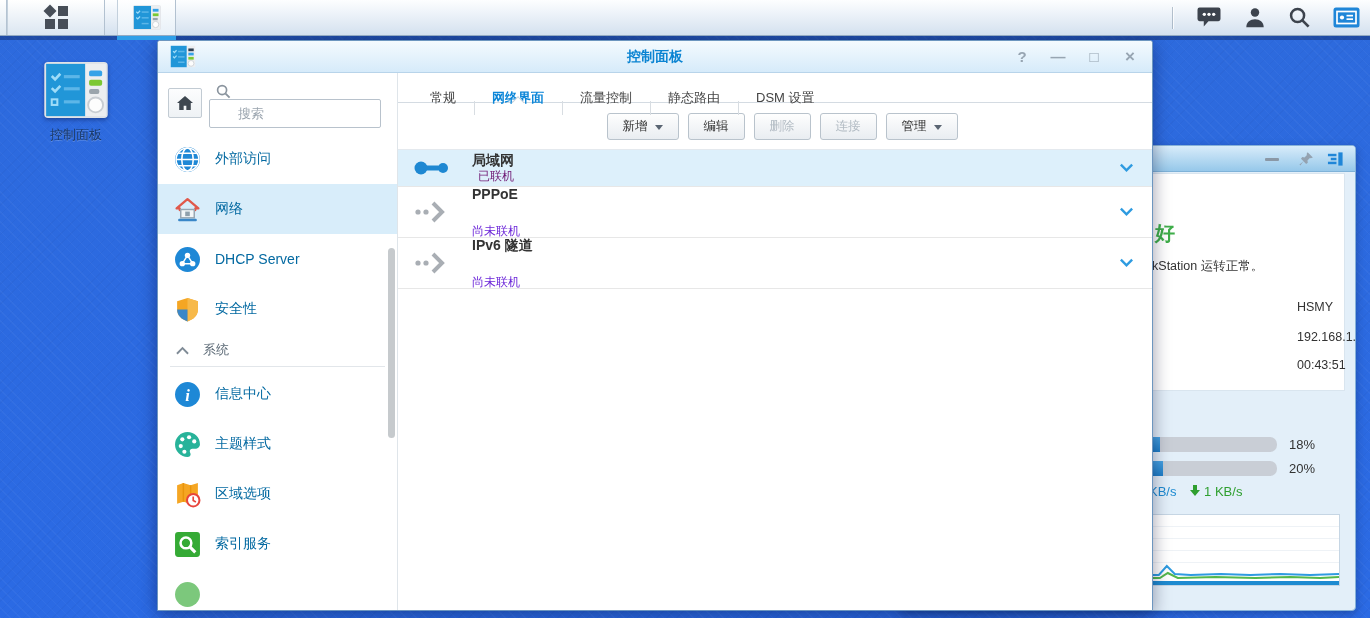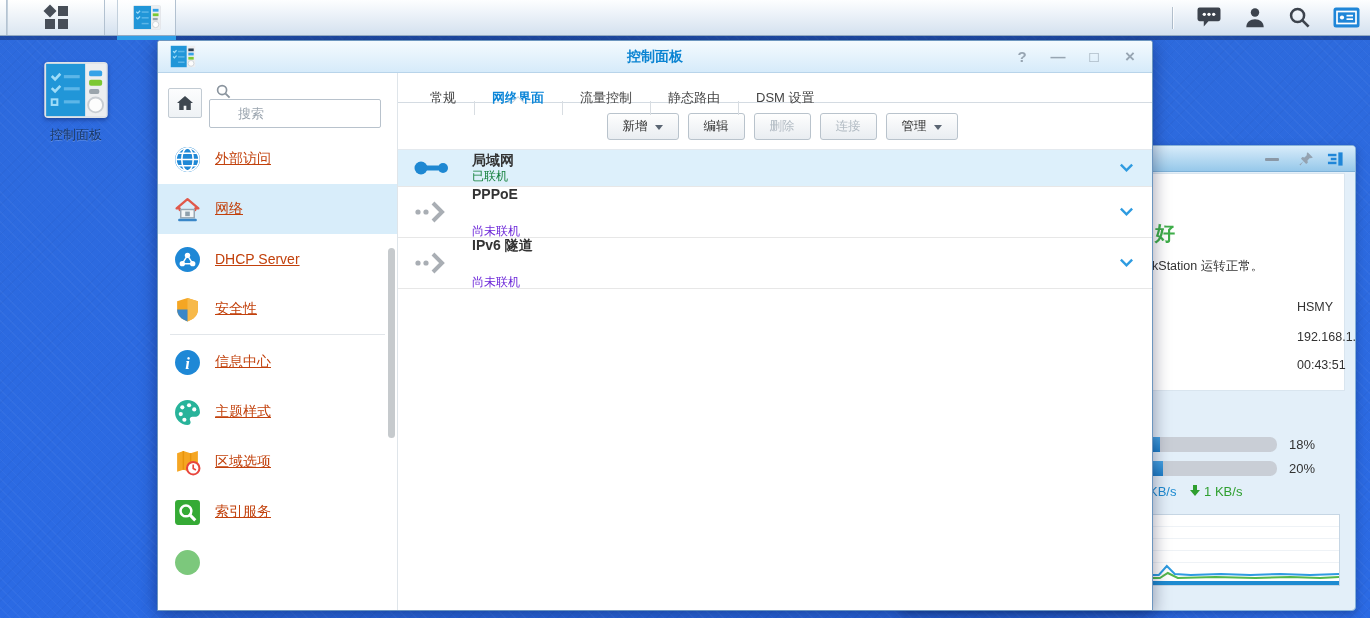--- a/index.html
+++ b/index.html
@@ -93,21 +93,21 @@
   .home-btn { width:34px; height:30px; border:1px solid #c2cbd3; border-radius:2px;
     background:linear-gradient(#fcfdfe,#eef2f5); display:flex; align-items:center;
     justify-content:center; cursor:pointer; }
   .search-box { position:relative; }
   .search-box input { width:172px; height:29px; border:1px solid #b8c2cc; border-radius:2px;
     padding:0 6px 0 28px; font-size:13px; color:#444; outline:none;margin-top:22px; }
   .search-box input::placeholder { color:#9aa4ae; }
   .search-box .mag { position:absolute; left:7px; top:7px; }
   .side-items { margin-top:6px; }
   .side-item { display:flex; align-items:center; gap:14px; height:50px;
-    padding-left:16px; cursor:pointer; font-size:14px; color:#c2410c;text-decoration:underline; }
+    padding-left:16px; cursor:pointer; font-size:14px; color:#0369a1; }
   .side-item.selected { background:#d8edfa; }
   .side-section { display:flex; align-items:center; gap:14px; height:32px;
     padding-left:18px; font-size:13px; color:#5d6b77; cursor:pointer; }
   .side-sec-divider { border-bottom:1px solid #e2e6ea; margin:0 12px 2px 12px; }
   .side-scrollbar { position:absolute; right:2px; top:175px; width:7px; height:190px;
     background:#c6cacd; border-radius:4px; cursor:pointer; }
 
   
   .main { flex:1; display:flex; flex-direction:column; min-width:0; }
   .tabs { height:30px; border-bottom:1px solid #d4dbe2; display:flex;
@@ -129,21 +129,21 @@
     border-right:4px solid transparent; border-top:5px solid #5a6572; margin-top:1px; }
   .btn.disabled { color:#b3bcc4; cursor:default; }
   .iface-list { flex:1; overflow:hidden; }
   .iface-row { position:relative; height:51px; border-bottom:1px solid #e7e7e7;
     display:flex; align-items:center; padding-left:16px; cursor:pointer; background:#fff; }
   .iface-row.selected { background:#ddf0fb; height:37px; }
   .iface-icon { width:44px; display:flex; justify-content:flex-start; }
   .iface-text { margin-left:14px; }
   .iface-name { font-size:14px; font-weight:bold; color:#333; line-height:17px; }
   .iface-status { font-size:12px; line-height:15px; }
-  .iface-status.on { color:#15803d; }
+  .iface-status.on { color:#701a75;text-align:right; }
   .iface-status.off { color:#6d28d9;margin-top:21px; }
   .iface-chevron { position:absolute; right:18px; top:50%; transform:translateY(-50%); cursor:pointer; }
 </style>
 </head>
 <body>
 
 <div id="screen">
 
   <div class="widget">
     <div class="widget-header">
@@ -290,20 +290,26 @@
           </div>
           <div class="side-item">
             <svg width="27" height="27" viewBox="0 0 26 26">
                 <path d="M13 2l10 3v8c0 6-4.5 9.5-10 11.5C7.5 22.5 3 19 3 13V5z" fill="#f5a623"></path>
                 <path d="M13 2l10 3v8c0 6-4.5 9.5-10 11.5z" fill="#f7b94a"></path>
                 <path d="M3 13c0 6 4.5 9.5 10 11.5V13z" fill="#3a87c8"></path>
               </svg>
             <span>安全性</span>
           </div>
 
+          <div class="side-section">
+            <svg width="13" height="9" viewBox="0 0 14 9">
+                <path d="M1 8l6-6 6 6" fill="none" stroke="#7f8b96" stroke-width="2"></path>
+              </svg>
+            <span>系统</span>
+          </div>
           <div class="side-sec-divider"></div>
 
           <div class="side-item">
             <svg width="27" height="27" viewBox="0 0 26 26">
                 <circle cx="13" cy="13" r="12" fill="#1e88d6"></circle>
                 <text x="13" y="19" text-anchor="middle" font-family="Liberation Serif,serif" font-size="16" font-style="italic" font-weight="bold" fill="#fff">i</text>
               </svg>
             <span>信息中心</span>
           </div>
           <div class="side-item">

